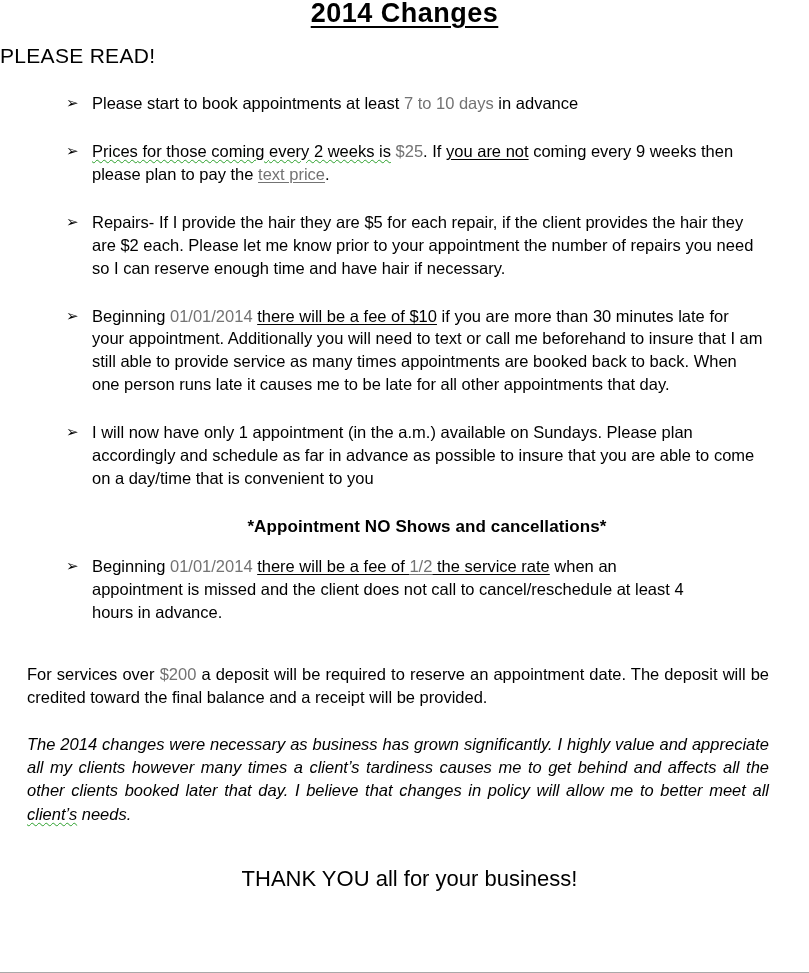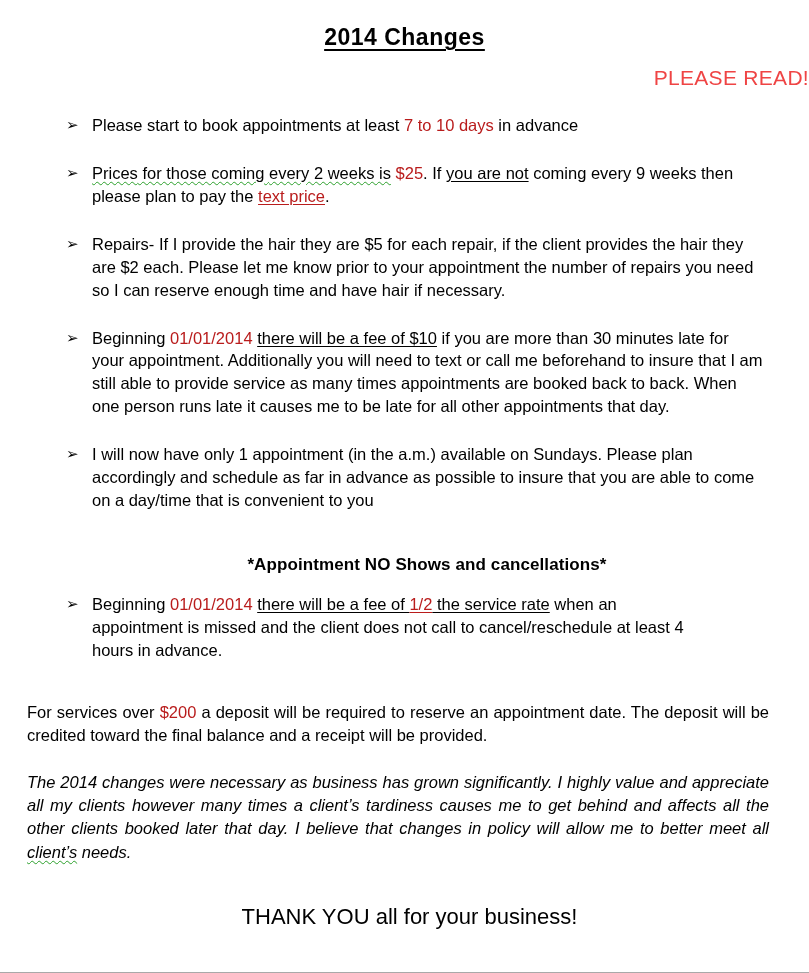--- a/index.html
+++ b/index.html
@@ -18,34 +18,33 @@
     height: 973px;
     background: #ffffff;
     box-sizing: border-box;
     overflow: hidden;
     border-bottom: 1px solid #a9a9a9;
   }
 
   
   .doc-title {
     text-align: center;
-    font-size: 23px;
+    font-size: 27px;
     font-weight: bold;
     letter-spacing: 0.5px;
     margin: 0;
-    padding-top: 26px;
     line-height: 1.0;
   }
   .doc-title .u {
     text-decoration: underline;
     text-underline-offset: 4px;
   }
   .please-read {
-    text-align: right;
-    color: #ef4444;
+    text-align: left;
+    color: #000000;
     font-size: 21px;
     font-weight: normal;
     margin: 0;
     padding-top: 17px;
     letter-spacing: 0.3px;
   }
 
   
   .bullets {
     margin: 0;
@@ -70,34 +69,34 @@
   }
   .b1 { margin-top: 24px; }
   .b2 { margin-top: 25px; }
   .b3 { margin-top: 25px; }
   .b4 { margin-top: 25px; }
   .b5 { margin-top: 25px; }
   .b6 { margin-top: 18px; padding-right: 120px; }
 
   
   b, .bold { font-weight: normal; }
-  .red { color: #b91c1c; }
+  .red { color: #737373; }
   .ul { text-decoration: underline; text-underline-offset: 2px; }
   
   .sq {
     text-decoration: underline;
     text-decoration-style: wavy;
     text-decoration-color: #2ca02c;
     text-decoration-thickness: 1px;
     text-underline-offset: 2px;
   }
 
   
   .center-heading {
-    margin: 16px;
+    margin: 0;
     padding-top: 27px;
     padding-left: 45px;
     text-align: center;
     font-size: 17px;
     font-weight: bold;
     letter-spacing: 0.1px;
   }
 
   
   .example {

